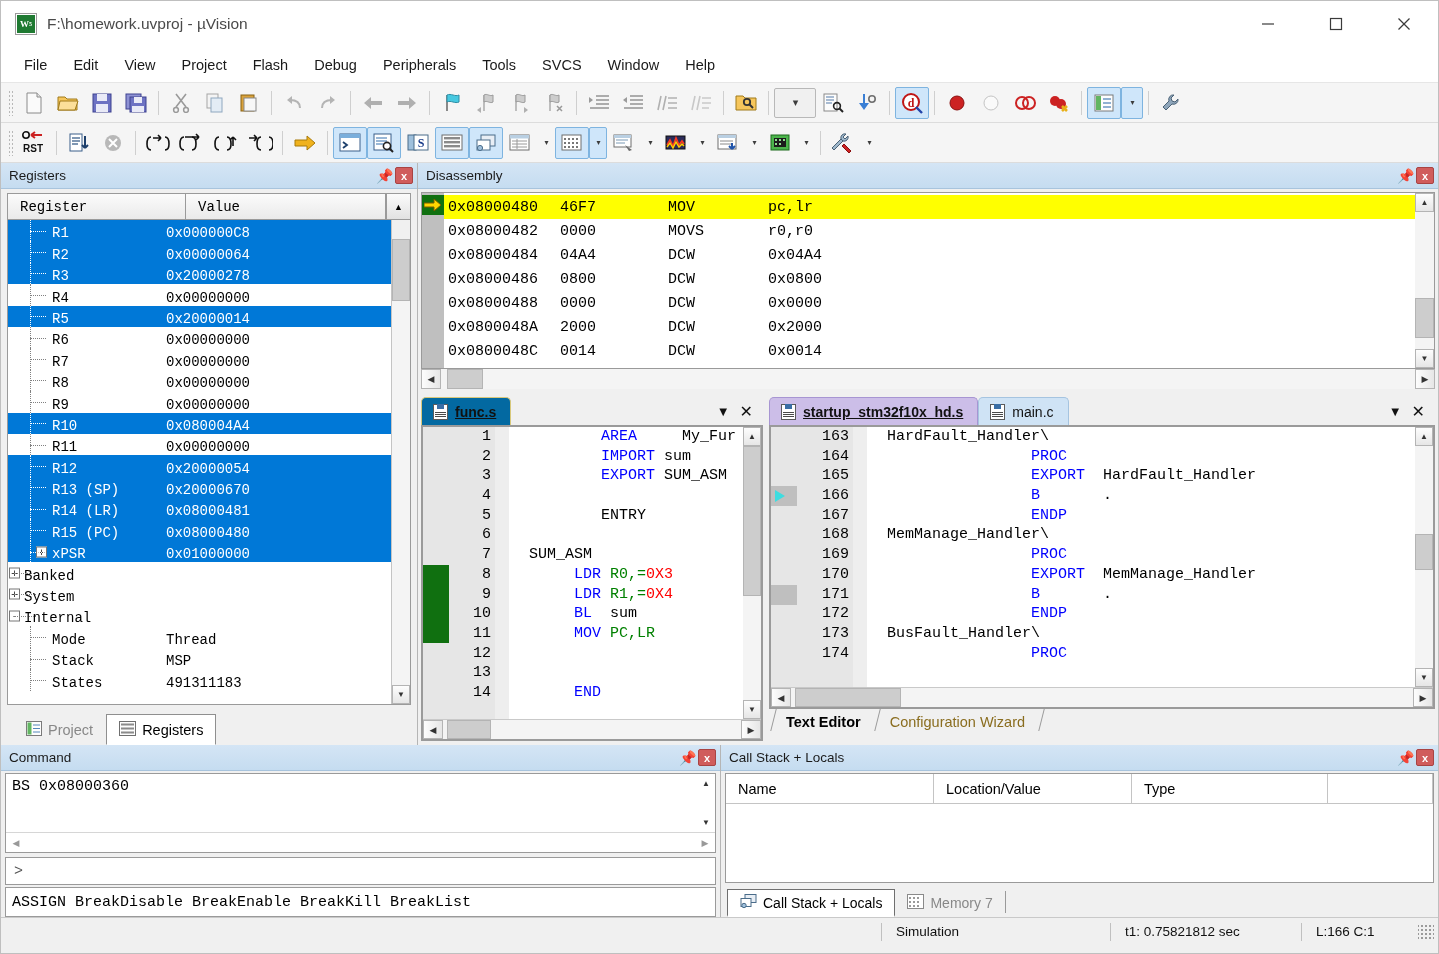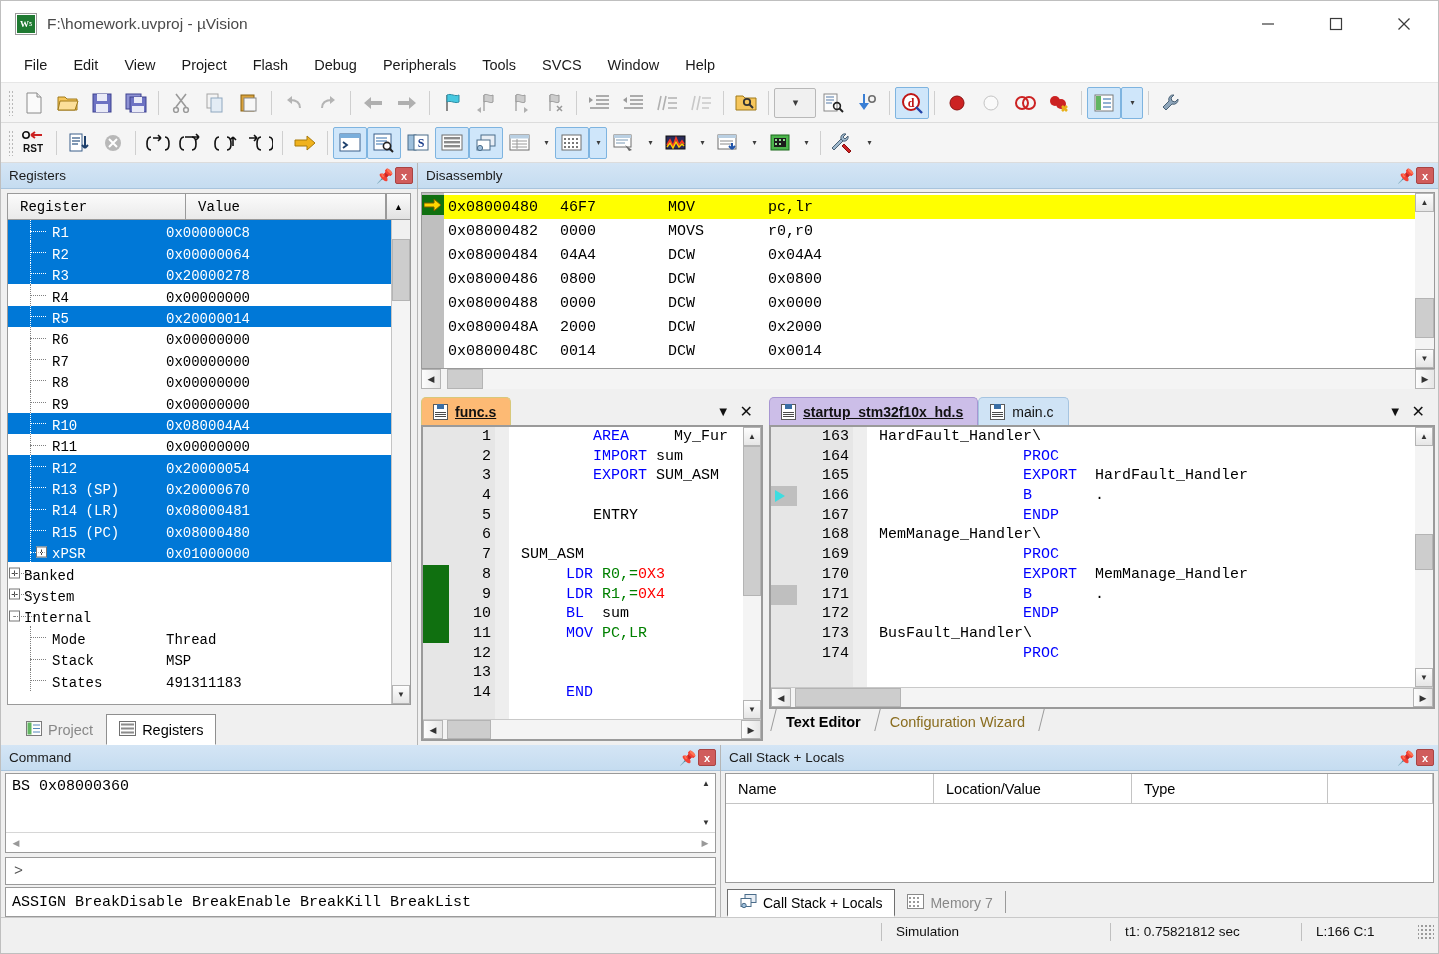--- a/index.html
+++ b/index.html
@@ -198,21 +198,21 @@
   .ed-row { flex: 1 1 auto; display: flex; padding: 2px 3px 4px 3px; gap: 6px; }
   .editor { display: flex; flex-direction: column; background: #f0f0f0; }
   .ed-func { width: 342px; flex: 0 0 342px; }
   .ed-startup { flex: 1 1 auto; }
   .ed-tabs { height: 32px; flex: 0 0 32px; display: flex; align-items: flex-end; position: relative; }
   .ed-tab {
     display: flex; align-items: center; gap: 7px; height: 28px; padding: 0 14px 0 11px;
     font-size: 14px; color: #111; border: 1px solid #b9b9b9; border-bottom: none;
     border-radius: 5px 5px 0 0; position: relative;
   }
-  .ed-tab.func { background: #fdba74; border-color: #d8c87a; text-align: right; }
+  .ed-tab.func { background: #0369a1; border-color: #d8c87a; text-align: right; }
   .ed-tab.startup { background: #ccbee8; border-color: #a795d2; }
   .ed-tab.mainc { background: #cfe3f5; border-color: #a5c4e0; }
   .ed-tab .lbl { text-decoration: underline; font-weight: bold; }
   .ed-tab.mainc .lbl { text-decoration: none; font-weight: normal; }
   .tab-ctrls { margin-left: auto; display: flex; align-items: center; gap: 10px; padding: 0 10px 4px 0; }
   .tab-ctrls span { font-size: 13px; color: #111; }
   .doc-ico {
     width: 15px; height: 16px; background: #fff; border: 1px solid #5a5a5a; position: relative;
     display:flex; align-items:flex-end; justify-content:center;
   }
@@ -233,21 +233,21 @@
     border-left: 10px solid #3ddde0; border-top: 6px solid transparent; border-bottom: 6px solid transparent;
   }
   .ed-linenos {
     width: 46px; flex: 0 0 46px; background: #e6e6e6; text-align: right; padding-right: 4px;
     font-family: "Liberation Mono", monospace; font-size: 15px; color: #000;
   }
   .ed-linenos.wide { width: 56px; flex: 0 0 56px; }
   .ed-gap { width: 14px; flex: 0 0 14px; background: #eeeeee; }
   .ed-code {
     flex: 1 1 auto; background: #fff; font-family: "Liberation Mono", monospace;
-    font-size: 15px; white-space: pre; overflow: hidden; padding-left: 12px;
+    font-size: 15px; white-space: pre; overflow: hidden; padding-left: 20px;
   }
   .ed-line { height: 19.7px; line-height: 19.7px; }
   .ed-linenos .ed-line { height: 19.7px; line-height: 19.7px; }
   .kw { color: #0000ff; }
   .reg-c { color: #008000; }
   .num-c { color: #ff0000; }
   .ed-vscroll { width: 18px; flex: 0 0 18px; background: #f4f4f4; display:flex; flex-direction:column; }
   .ed-hscroll { height: 20px; flex: 0 0 20px; display: flex; background: #f0f0f0; border-top: 1px solid #c9c9c9; }
   .ed-footer-tabs { height: 32px; flex: 0 0 32px; display: flex; align-items: flex-start; padding-left: 4px; }
   .ftab {

